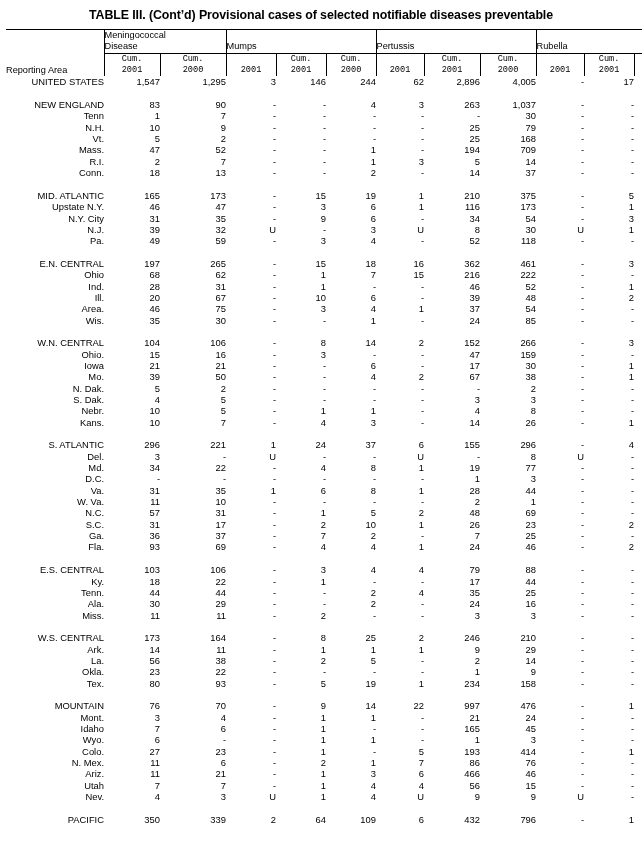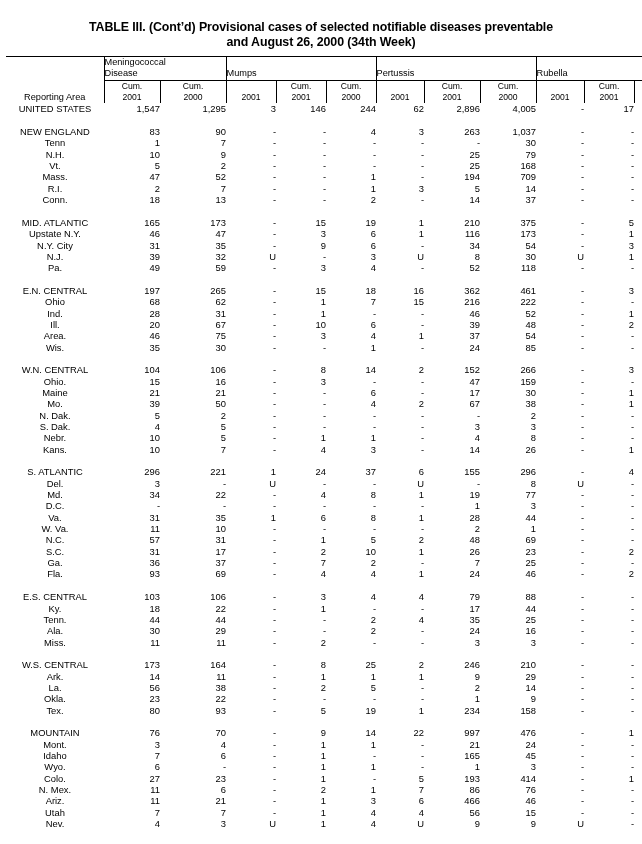--- a/index.html
+++ b/index.html
@@ -12,21 +12,21 @@
     height: 844px;
     font-family: "Liberation Sans", sans-serif;
     color: #000000;
     -webkit-font-smoothing: none;
   }
   #page {
     width: 642px;
     height: 844px;
     position: relative;
     box-sizing: border-box;
-    padding: 12px 6px;
+    padding: 0 6px;
   }
 
   
   .title-block {
     text-align: center;
     font-weight: bold;
     font-size: 12.4px;
     line-height: 15px;
     padding-top: 8px;
     letter-spacing: -0.1px;
@@ -72,63 +72,62 @@
     text-align: left;
     font-size: 9.2px;
     font-weight: bold;
     vertical-align: bottom;
     padding-bottom: 2px;
     padding-left: 8px;
   }
   .vline { border-left: 1px solid #000; }
 
   .rule-top td { border-top: 1.6px solid #000; }
-  .rule-thin td { border-top: 0.9px solid #000; }
+  .rule-thin td { border-top: 0.9px solid #000; font-family: Liberation Mono, monospace; }
 
   
   .area {
-    text-align: center;
+    text-align: right;
     padding-left: 8px;
     font-size: 9.4px;
   }
   .num {
     text-align: right;
     padding-right: 14px;
     font-size: 9.4px;
   }
   .spacer td { height: 5px; line-height: 5px; font-size: 1px; }
 </style>
 </head>
 <body>
 
 <div id="page">
 
   <div class="title-block">
     <span class="title-line">TABLE III. (Cont’d) Provisional cases of selected notifiable diseases preventable</span>
-    <span class="title-line">and August 26, 2000 (34th Week)</span>
   </div>
 
   <table class="main">
     <colgroup>
       <col style="width:98px">
       <col style="width:56px">
         <col style="width:66px">
       <col style="width:50px">
         <col style="width:50px">
         <col style="width:50px">
       <col style="width:48px">
         <col style="width:56px">
         <col style="width:56px">
       <col style="width:48px">
         <col style="width:50px">
         <col style="width:52px">
     </colgroup>
     <thead>
       <tr class="rule-top">
-        <td rowspan="2" class="hdr-area" style="vertical-align:bottom;text-align:center;">
+        <td rowspan="2" class="hdr-area" style="vertical-align:bottom;">
           <span>Reporting Area</span>
         </td>
         <td colspan="2" class="hdr-group vline">
           <span>Meningococcal</span><br>
           <span>Disease</span>
         </td>
         <td colspan="3" class="hdr-group vline">
           <span>Mumps</span>
         </td>
         <td colspan="3" class="hdr-group vline">
@@ -475,21 +474,21 @@
           <td class="num">3</td>
           <td class="num">-</td>
           <td class="num">-</td>
           <td class="num">47</td>
           <td class="num">159</td>
           <td class="num">-</td>
           <td class="num">-</td>
           <td class="num">-</td>
         </tr>
         <tr>
-          <td class="area">Maine</td>
+          <td class="area">Iowa</td>
           <td class="num">21</td>
           <td class="num">21</td>
           <td class="num">-</td>
           <td class="num">-</td>
           <td class="num">6</td>
           <td class="num">-</td>
           <td class="num">17</td>
           <td class="num">30</td>
           <td class="num">-</td>
           <td class="num">1</td>

